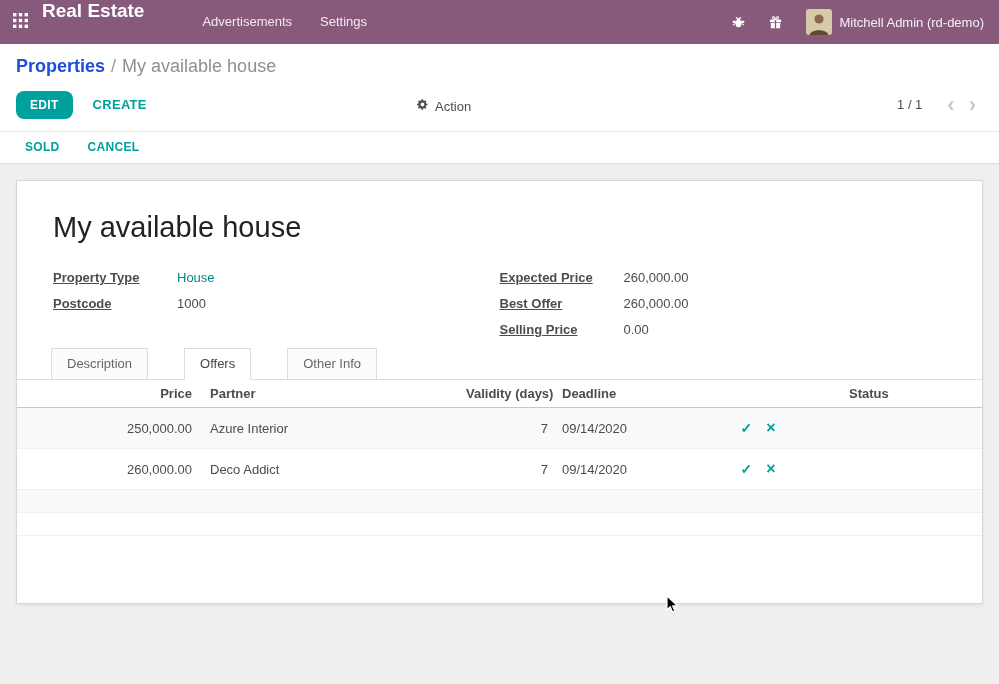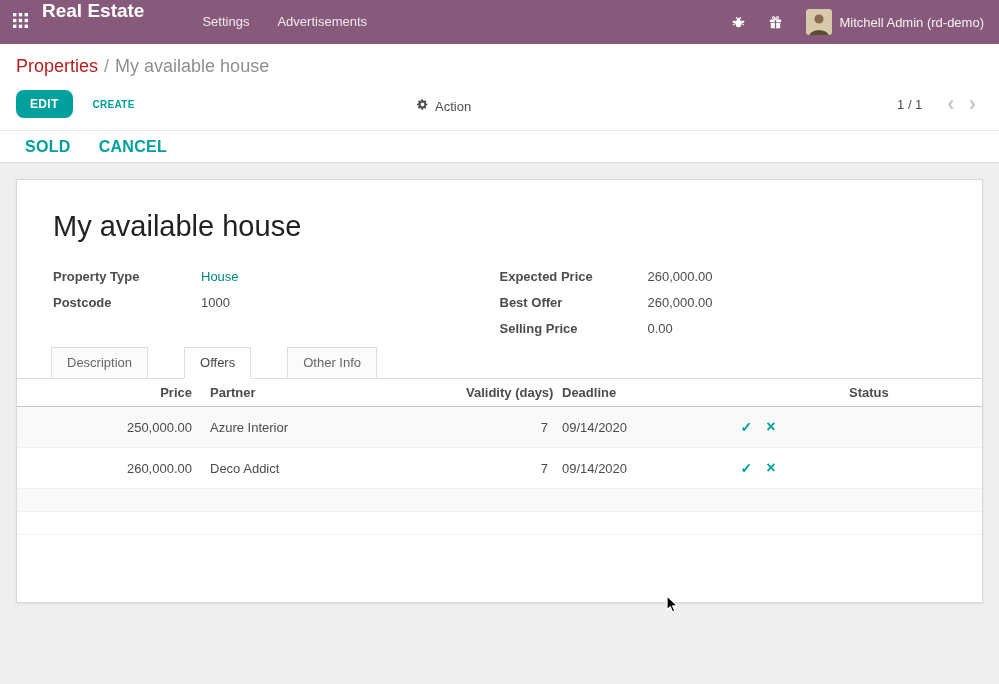--- a/index.html
+++ b/index.html
@@ -18,60 +18,60 @@
   .nav-menus { display:flex; margin-left:44px; height:44px; }
   .nav-menu { font-size:13px; color:#f2eaf0; padding:0 14px; line-height:44px; cursor:pointer; }
   .nav-right { margin-left:auto; display:flex; align-items:center; height:44px; }
   .nav-icon { padding:0 11px; display:flex; align-items:center; height:44px; cursor:pointer; }
   .avatar-wrap { margin-left:12px; margin-right:8px; display:flex; align-items:center; }
   .avatar-wrap svg { border-radius:3px; display:block; }
   .user-name { font-size:13px; color:#f7f1f5; margin-right:15px; white-space:nowrap; }
 
   
   .breadcrumb-bar { background:#fff; padding:10px 16px 6px; font-size:18px; line-height:24px; flex-shrink:0; }
-  .bc-link { color:#b91c1c; cursor:pointer; }
+  .bc-link { color:#1d4ed8; cursor:pointer;font-weight:bold; }
   .bc-sep { color:#9a9a9a; padding:0 6px; }
   .bc-current { color:#8f8f8f; }
 
   
   .control-row { background:#fff; padding:6px 16px 12px; display:flex; align-items:center; position:relative; flex-shrink:0; }
   .btn-primary {
     background:#00A09D; color:#fff; border:none; border-radius:8px;
     font-family:inherit; font-size:12px; font-weight:bold; letter-spacing:.3px;
     padding:7px 14px; cursor:pointer;
   }
   .btn-link {
     background:none; border:none; color:#00A09D; font-family:inherit;
-    font-size:10px; font-weight:bold; letter-spacing:.3px; padding:7px 12px;
+    font-size:13px; font-weight:bold; letter-spacing:.3px; padding:7px 12px;
     margin-left:8px; cursor:pointer;
   }
   .action-menu { position:absolute; left:416px; top:14px; display:flex; align-items:center; font-size:13px; color:#4c4c4c; cursor:pointer; }
   .action-menu svg { margin-right:6px; }
   .pager { margin-left:auto; display:flex; align-items:center; font-size:13px; color:#4c4c4c; }
   .pager-count { margin-right:18px; }
   .pager-chevron { color:#c9c9c9; font-size:22px; line-height:14px; padding:0 7px; cursor:pointer; font-weight:bold; }
 
   
   .statusbar { background:#fff; border-top:1px solid #e8e8e8; border-bottom:1px solid #dcdcdc;
     padding:8px 25px; display:flex; align-items:center; flex-shrink:0; }
   .status-btn { background:none; border:none; color:#00A09D; font-family:inherit;
-    font-size:16px; font-weight:bold; letter-spacing:.3px; padding:0; cursor:pointer; line-height:15px; }
+    font-size:12px; font-weight:bold; letter-spacing:.3px; padding:0; cursor:pointer; line-height:15px; }
   .status-btn + .status-btn { margin-left:28px; }
 
   
   .content { flex:1; background:#f0efef; padding:16px; overflow:hidden; }
   .sheet { background:#fff; border:1px solid #d8d8d8; box-shadow:0 1px 3px rgba(0,0,0,.08);
     height:424px; overflow:hidden; }
   .sheet-pad { padding:0 36px; }
   .sheet-title { font-size:29px; font-weight:400; color:#222; margin:30px 0 26px; }
 
   .field-groups { display:flex; }
   .field-col { width:50%; }
   .field-row { display:flex; font-size:13px; color:#4c4c4c; margin-bottom:11px; line-height:15px; }
-  .field-label { font-weight:bold; width:148px; flex-shrink:0; }
+  .field-label { font-weight:bold; width:124px; flex-shrink:0;text-decoration:underline; }
   .field-link { color:#008784; cursor:pointer; }
 
   
   .tab-strip { border-bottom:1px solid #ddd; padding-left:34px; display:flex;gap:37px; }
   .tab { font-size:13px; padding:8px 15px; border:1px solid #ddd; margin-bottom:-1px; margin-right:-1px;
     background:#fbfbfb; color:#666; cursor:pointer; line-height:14px; }
   .tab.active { background:#fff; color:#444; border-bottom:1px solid #fff; }
   .tab:not(.active) { border-bottom:1px solid #ddd; }
 
   
@@ -109,22 +109,22 @@
             <rect x="5.8" y="5.8" width="3.4" height="3.4"></rect>
             <rect x="11.6" y="5.8" width="3.4" height="3.4"></rect>
           <rect x="0" y="11.6" width="3.4" height="3.4"></rect>
             <rect x="5.8" y="11.6" width="3.4" height="3.4"></rect>
             <rect x="11.6" y="11.6" width="3.4" height="3.4"></rect>
         </svg>
       </span>
     </div>
     <div class="brand">Real Estate</div>
     <div class="nav-menus">
+      <div class="nav-menu">Advertisements</div>
       <div class="nav-menu">Settings</div>
-      <div class="nav-menu">Advertisements</div>
     </div>
     <div class="nav-right">
       <div class="nav-icon">
         <svg width="15" height="15" viewBox="0 0 16 16">
           <g stroke="#fff" stroke-width="1.1" fill="none" stroke-linecap="round">
             <path d="M5.6 2.6 7 4.2 M10.4 2.6 9 4.2"></path>
             <path d="M4.6 6.8 H2.2 M4.6 9.2 L2.4 10.6 M11.4 6.8 H13.8 M11.4 9.2 L13.6 10.6 M4.7 8 H2.6 M11.3 8 H13.4"></path>
           </g>
           <ellipse cx="8" cy="9" rx="3.1" ry="4.1" fill="#fff"></ellipse>
           <circle cx="8" cy="4.6" r="1.7" fill="#fff"></circle>

